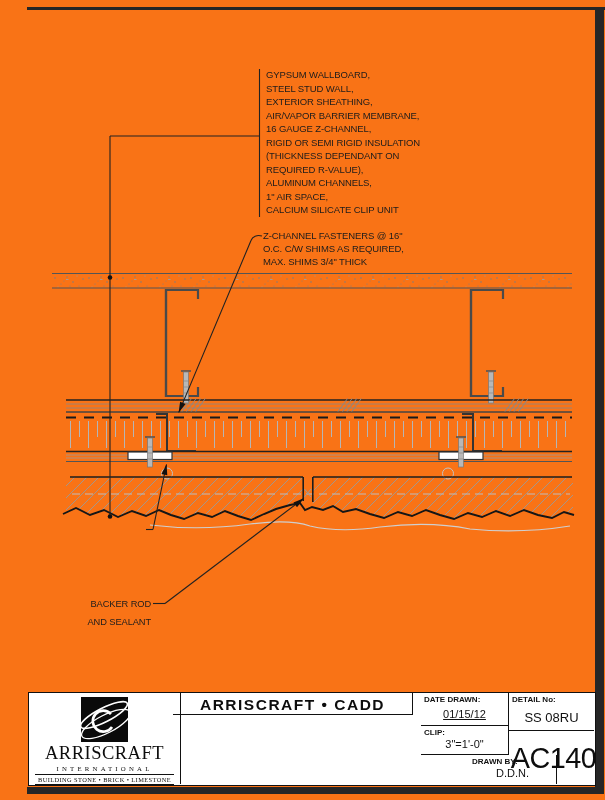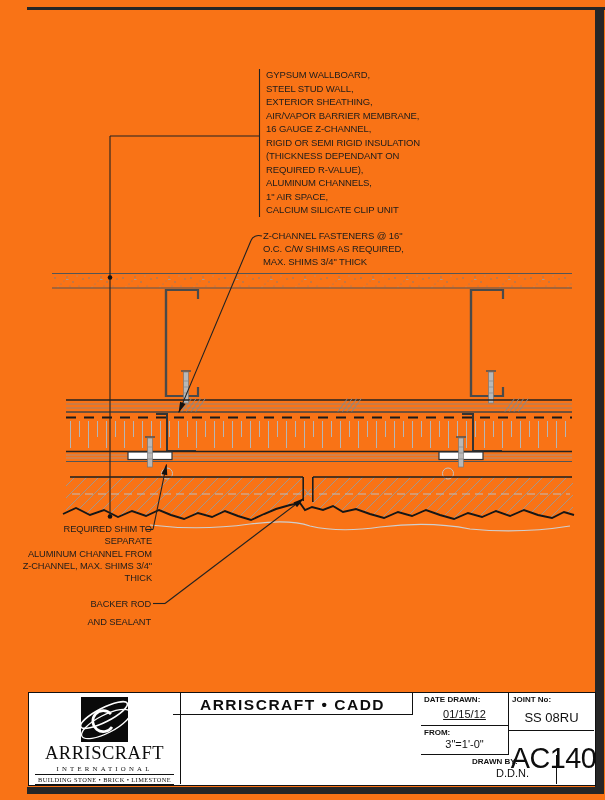--- a/index.html
+++ b/index.html
@@ -206,23 +206,20 @@
 16 GAUGE Z-CHANNEL,
 RIGID OR SEMI RIGID INSULATION
 (THICKNESS DEPENDANT ON
 REQUIRED R-VALUE),
 ALUMINUM CHANNELS,
 1" AIR SPACE,
 CALCIUM SILICATE CLIP UNIT</div>
   <div class="ann" style="left:263px;top:229px;width:170px;line-height:13.2px;">Z-CHANNEL FASTENERS @ 16"
 O.C. C/W SHIMS AS REQUIRED,
 MAX. SHIMS 3/4" THICK</div>
-  <div class="ann small right" style="left:18px;top:523px;width:134px;">REQUIRED SHIM TO SEPARATE
-ALUMINUM CHANNEL FROM
-Z-CHANNEL, MAX. SHIMS 3/4" THICK</div>
   <div class="ann small right" style="left:61px;top:595px;width:90px;line-height:18px;">BACKER ROD
 AND SEALANT</div>
 
   <div class="tblock">
 
     <div class="cell" style="left:0;top:0;width:152px;height:91px;border-right:1.4px solid #111;">
       <svg width="47" height="45" style="display:block;margin:4px auto 0;" viewBox="0 0 47 45">
         <defs>
             <clipPath id="lclip">
               <rect x="0" y="0" width="47" height="45"></rect>
@@ -244,31 +241,31 @@
       <div class="brand">ARRISCRAFT • CADD</div>
     </div>
 
 
     <div class="cell" style="left:392px;top:0;width:88px;height:33px;border-right:1.4px solid #111;border-bottom:1.4px solid #111;">
       <div class="lbl">DATE DRAWN:</div>
       <div class="val" style="top:15px;text-decoration:underline;">01/15/12</div>
     </div>
 
     <div class="cell" style="left:392px;top:33px;width:88px;height:29px;border-right:1.4px solid #111;border-bottom:1.4px solid #111;">
-      <div class="lbl">FROM:</div>
+      <div class="lbl">CLIP:</div>
       <div class="val" style="top:12px;">3"=1'-0"</div>
     </div>
 
     <div class="cell" style="left:392px;top:62px;width:88px;height:29px;border-right:1.4px solid #111;margin-left:48px;">
       <div class="lbl">DRAWN BY:</div>
       <div class="val" style="top:12px;">D.D.N.</div>
     </div>
 
     <div class="cell" style="left:480px;top:0;width:85px;height:38px;border-bottom:1.4px solid #111;">
-      <div class="lbl">JOINT No:</div>
+      <div class="lbl">DETAIL No:</div>
       <div class="val" style="top:17px;font-size:13px;">SS 08RU</div>
     </div>
 
     <div class="cell" style="left:480px;top:38px;width:85px;height:53px;">
       <div class="acno">AC140</div>
     </div>
   </div>
 
 </div>
 

